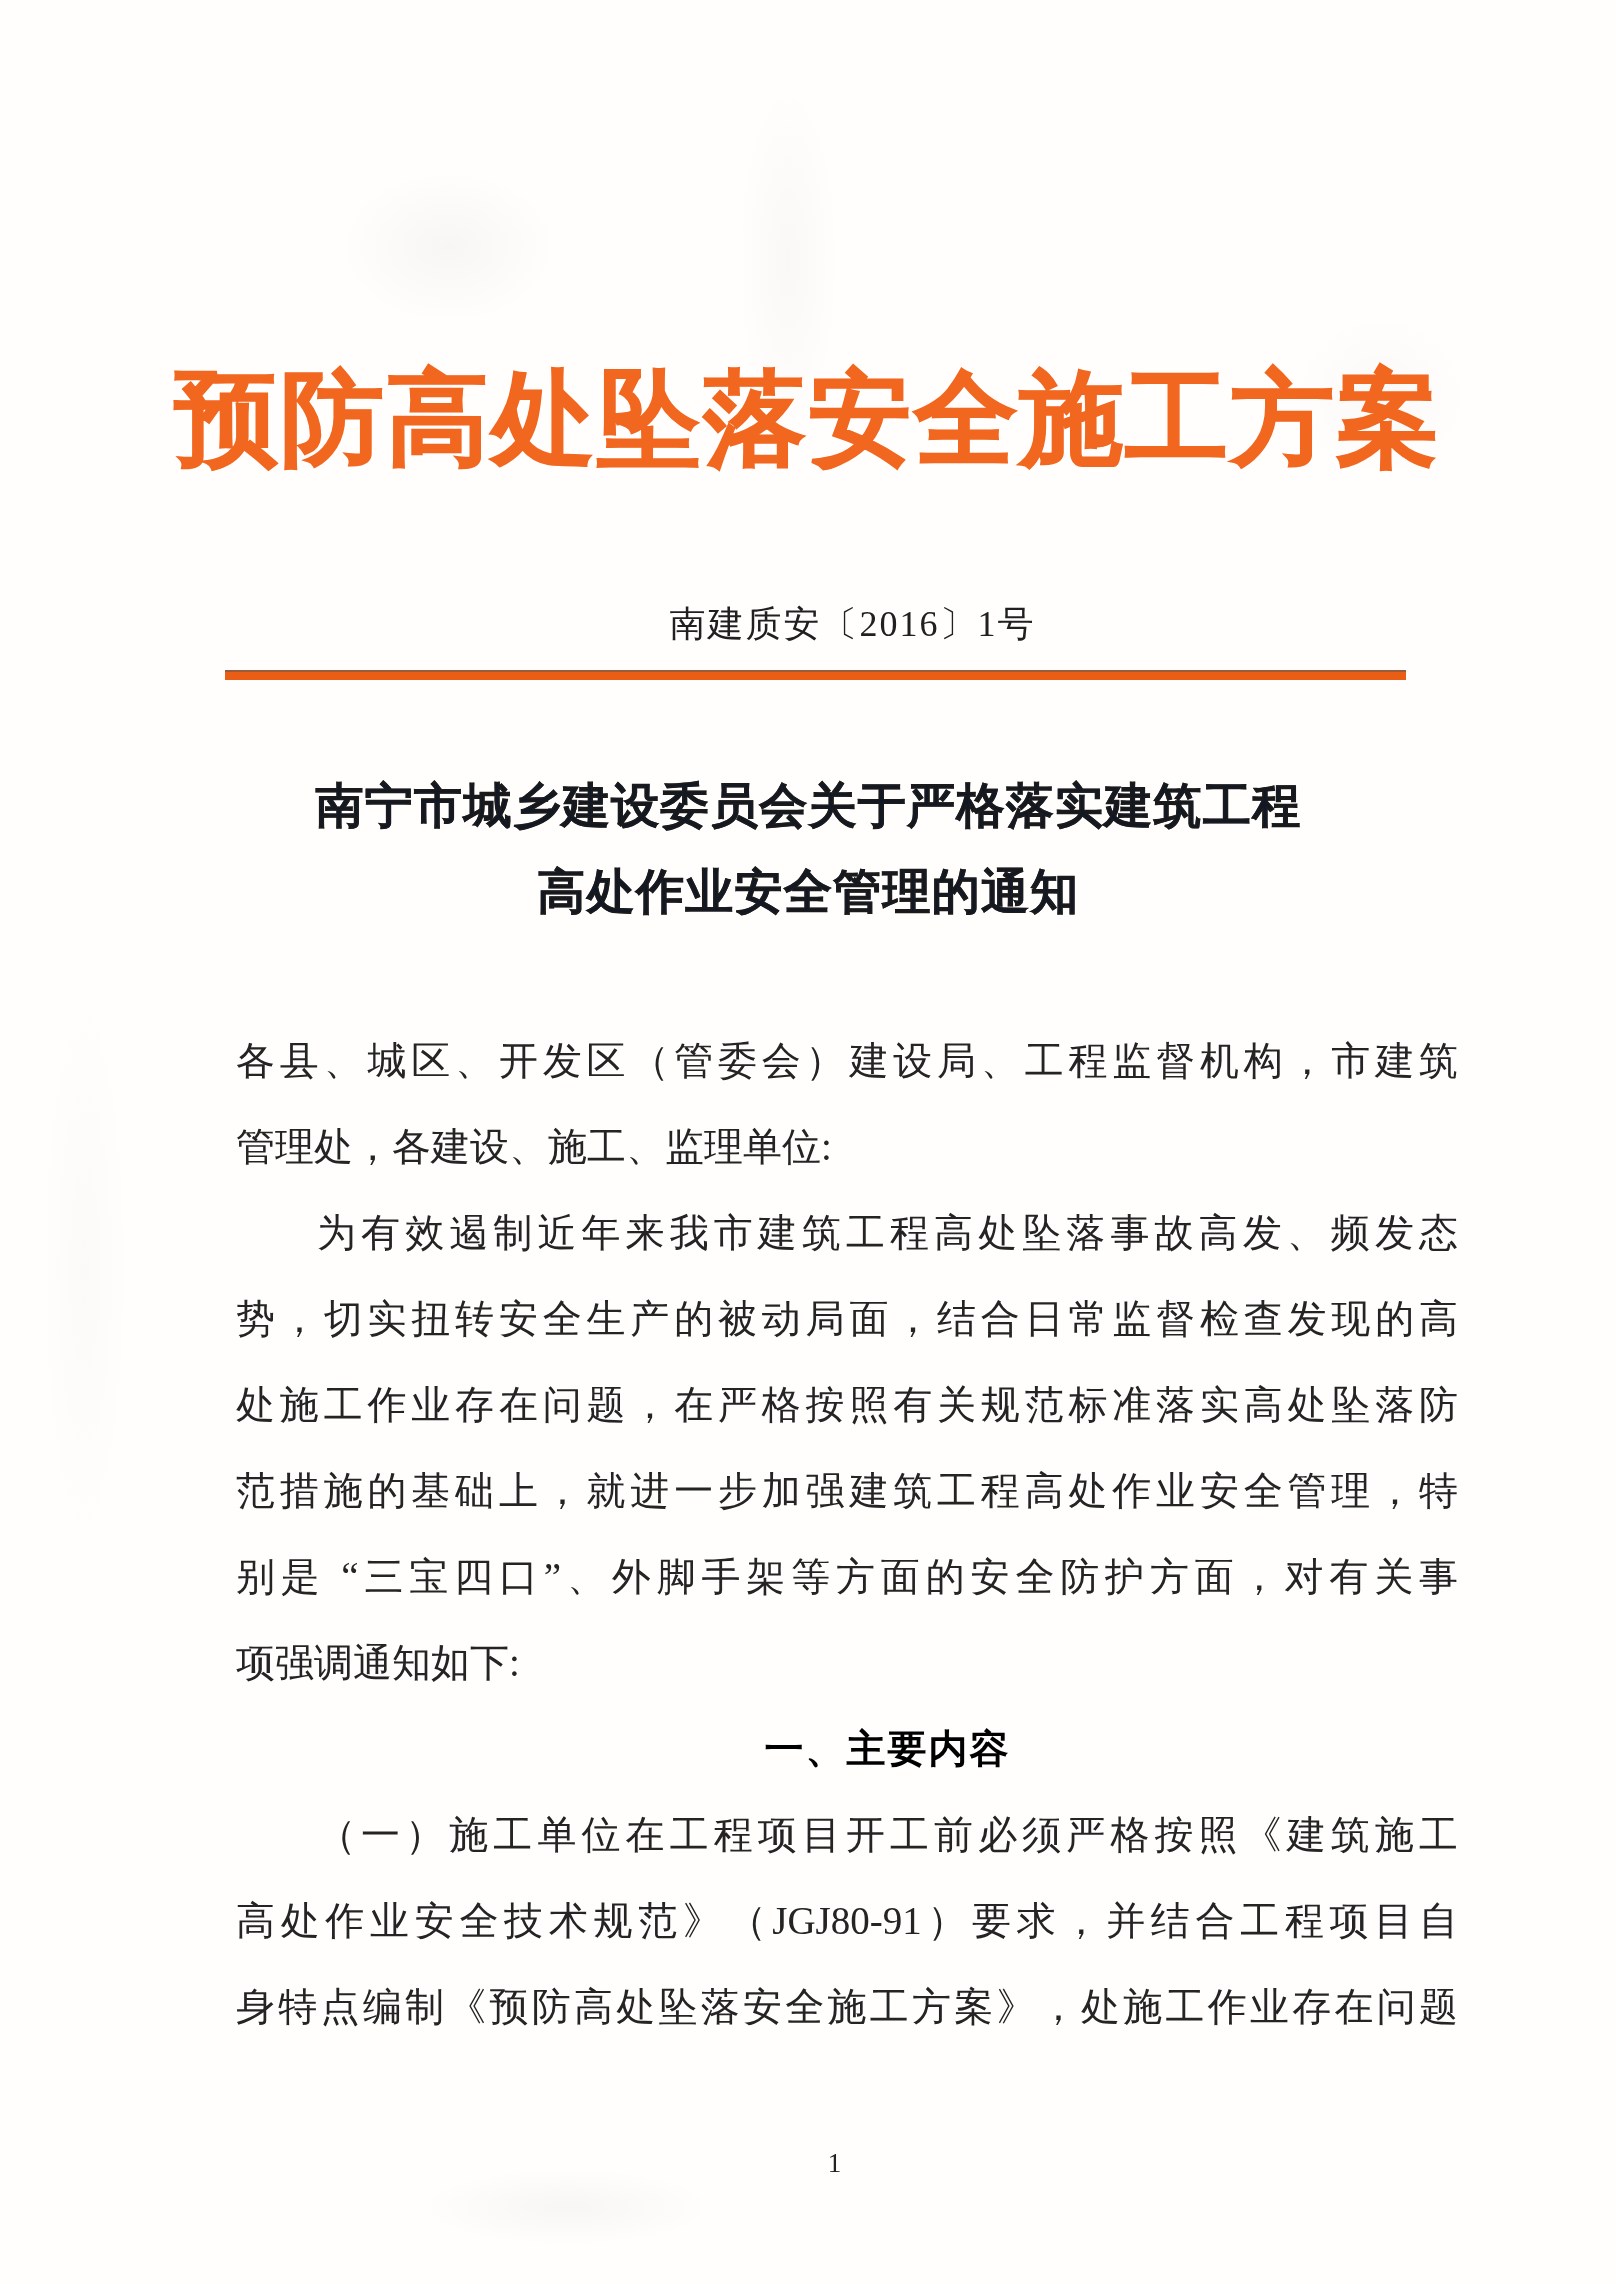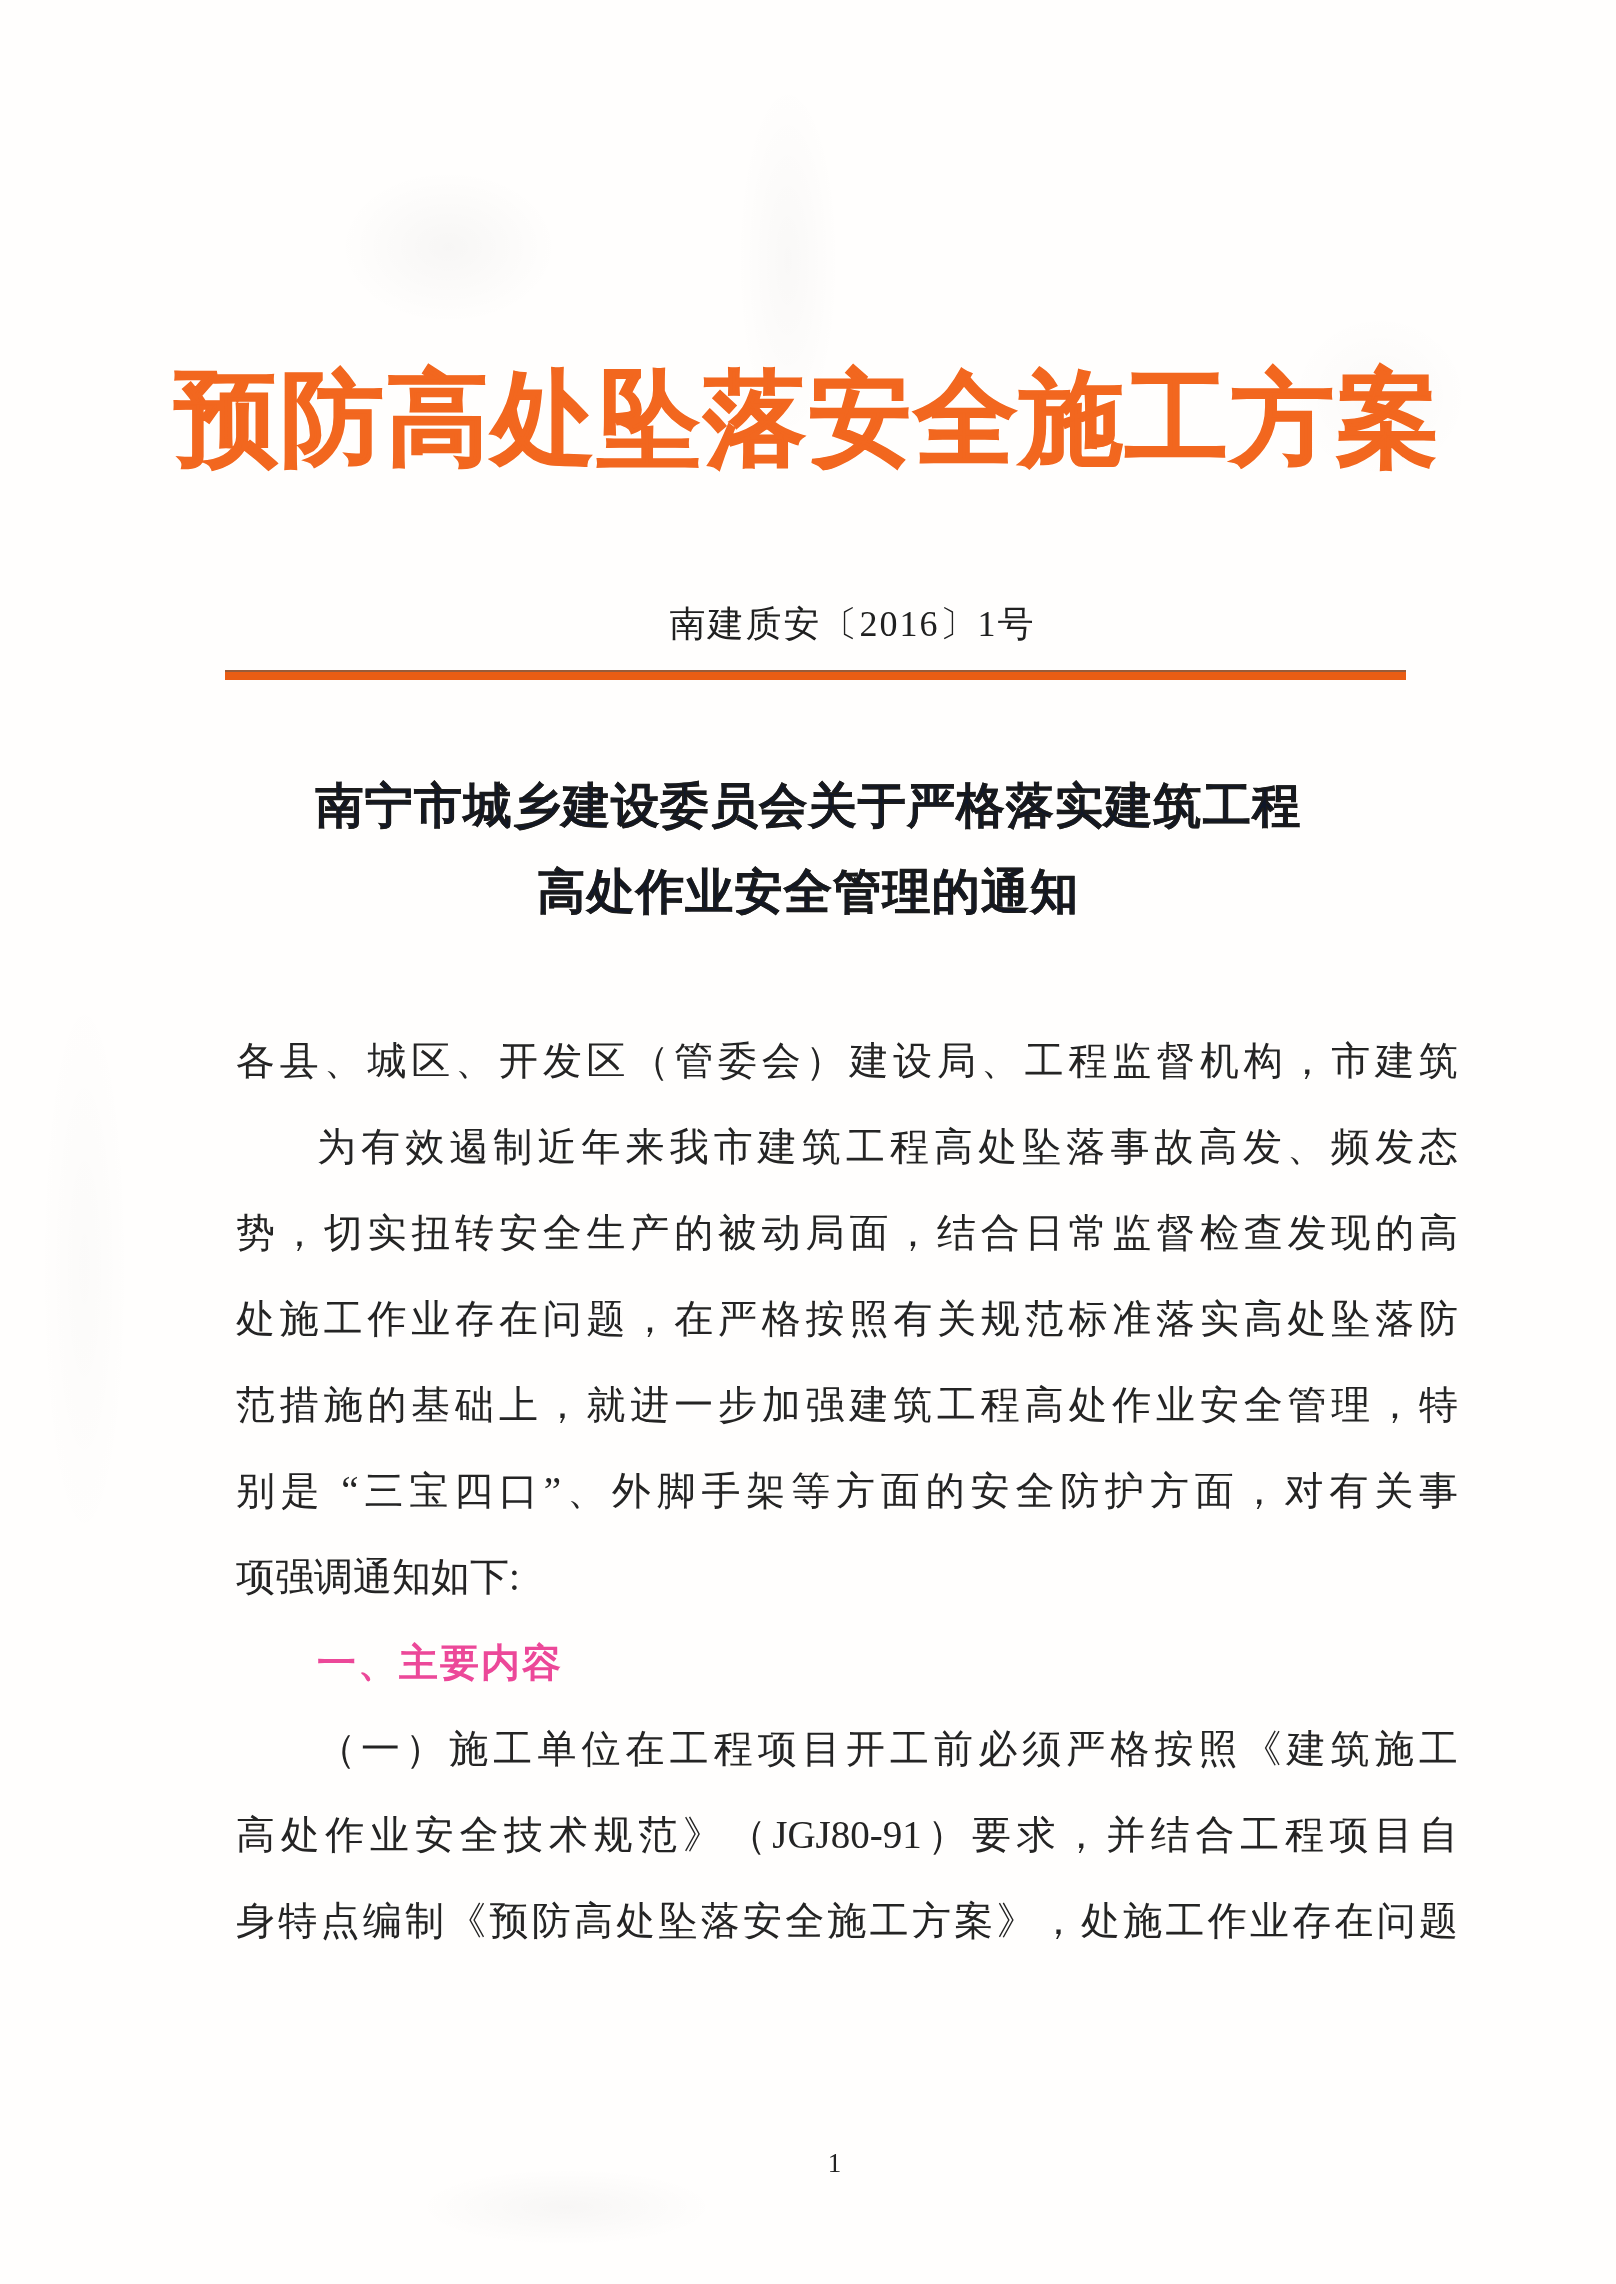--- a/index.html
+++ b/index.html
@@ -67,22 +67,23 @@
   }
   .just{
     text-align:justify;
     text-align-last:justify;
     white-space:normal;
     overflow:hidden;
   }
   .ind{text-indent:81px;}
   .head{
     font-family:Liberation Sans, sans-serif;
-    font-weight:700;color:#ec4899;
+    font-weight:700;color:#000000;
     letter-spacing:2px;
+    text-align:center;
   }
   .page-num{
     position:absolute;left:26px;top:2148px;width:100%;
     text-align:center;
     font-size:27px;color:#222;
   }
 </style>
 </head>
 <body>
 
@@ -100,20 +101,21 @@
 
   <div class="red-rule"></div>
 
   <div class="doc-title">
     <div>南宁市城乡建设委员会关于严格落实建筑工程</div>
     <div>高处作业安全管理的通知</div>
   </div>
 
   <div class="body-block">
     <div class="ln just">各县、城区、开发区（管委会）建设局、工程监督机构，市建筑</div>
+    <div class="ln">管理处，各建设、施工、监理单位:</div>
     <div class="ln just ind">为有效遏制近年来我市建筑工程高处坠落事故高发、频发态</div>
     <div class="ln just">势，切实扭转安全生产的被动局面，结合日常监督检查发现的高</div>
     <div class="ln just">处施工作业存在问题，在严格按照有关规范标准落实高处坠落防</div>
     <div class="ln just">范措施的基础上，就进一步加强建筑工程高处作业安全管理，特</div>
     <div class="ln just">别是 “三宝四口”、外脚手架等方面的安全防护方面，对有关事</div>
     <div class="ln">项强调通知如下:</div>
     <div class="ln head ind">一、主要内容</div>
     <div class="ln just ind">（一）施工单位在工程项目开工前必须严格按照《建筑施工</div>
     <div class="ln just">高处作业安全技术规范》（JGJ80-91）要求，并结合工程项目自</div>
     <div class="ln just">身特点编制《预防高处坠落安全施工方案》，处施工作业存在问题</div>

